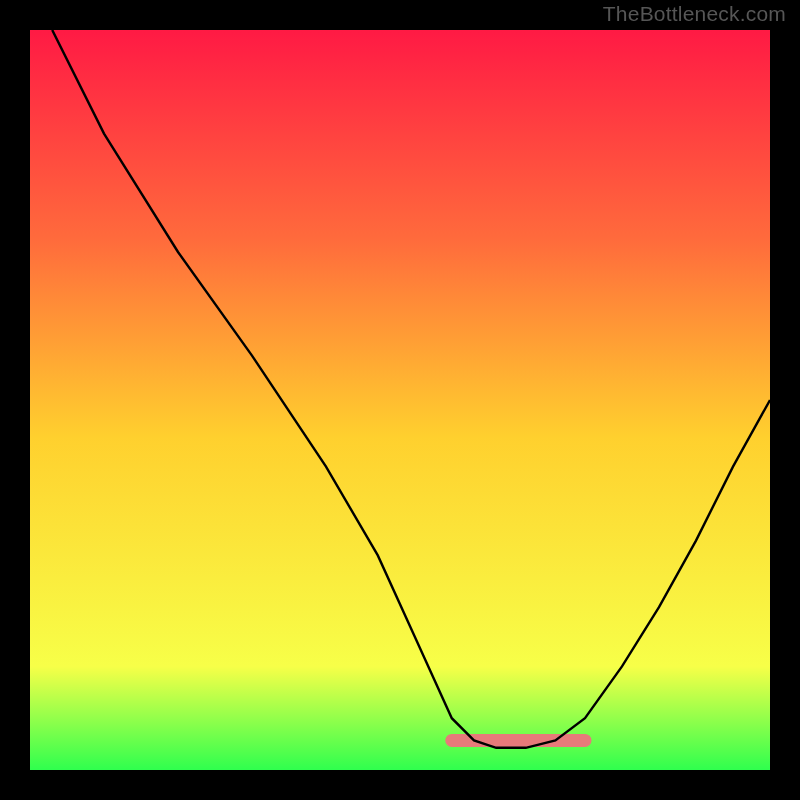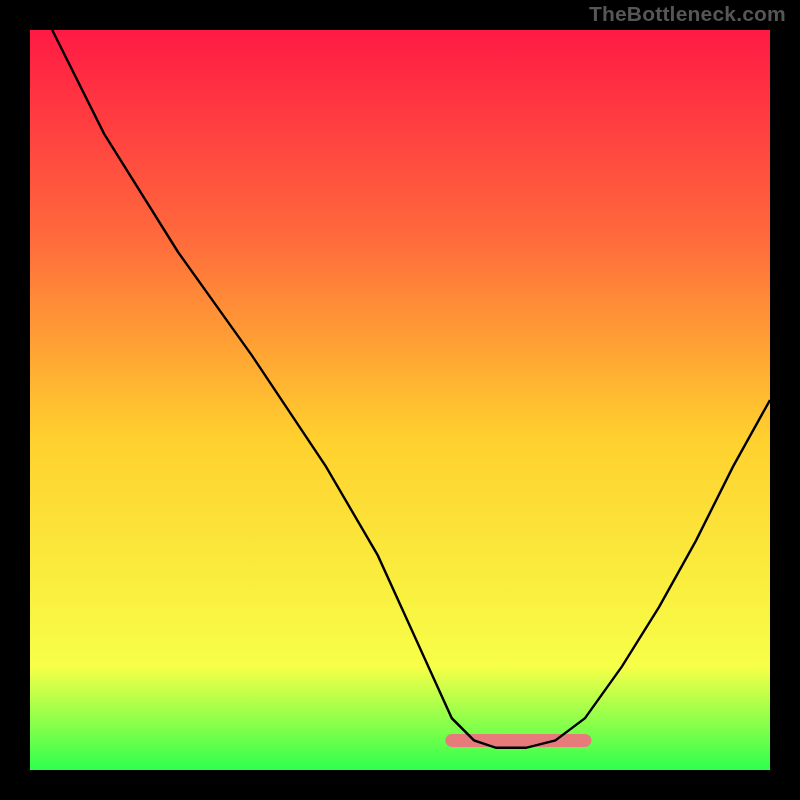--- a/index.html
+++ b/index.html
@@ -10,21 +10,21 @@
     background: #000;
     position: relative;
     font-family: Arial, Helvetica, sans-serif;
   }
   .watermark {
     position: absolute;
     top: 2px;
     right: 14px;
     color: #565656;
     font-size: 21px;
-    font-weight: 700;
+    font-weight: 400;
     letter-spacing: 0.2px;
   }
   .plot {
     position: absolute;
     left: 30px;
     top: 30px;
     width: 740px;
     height: 740px;
   }
   svg {

